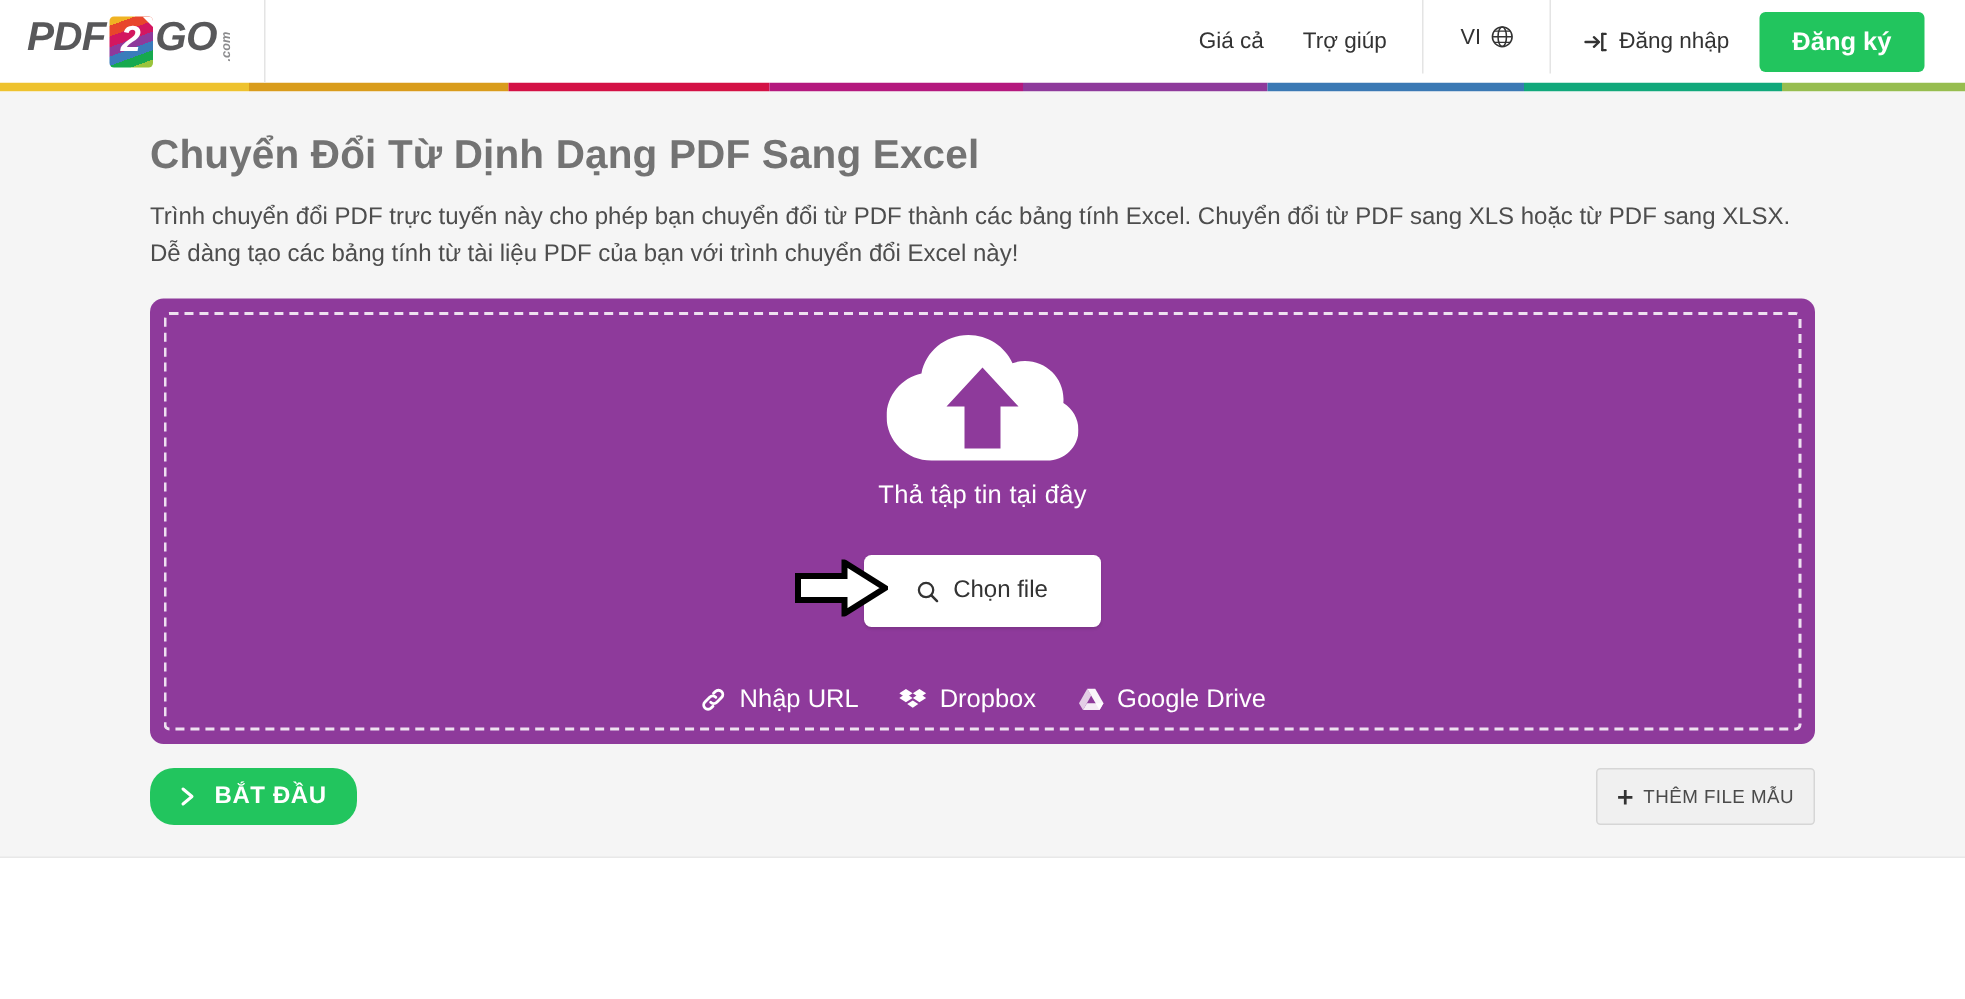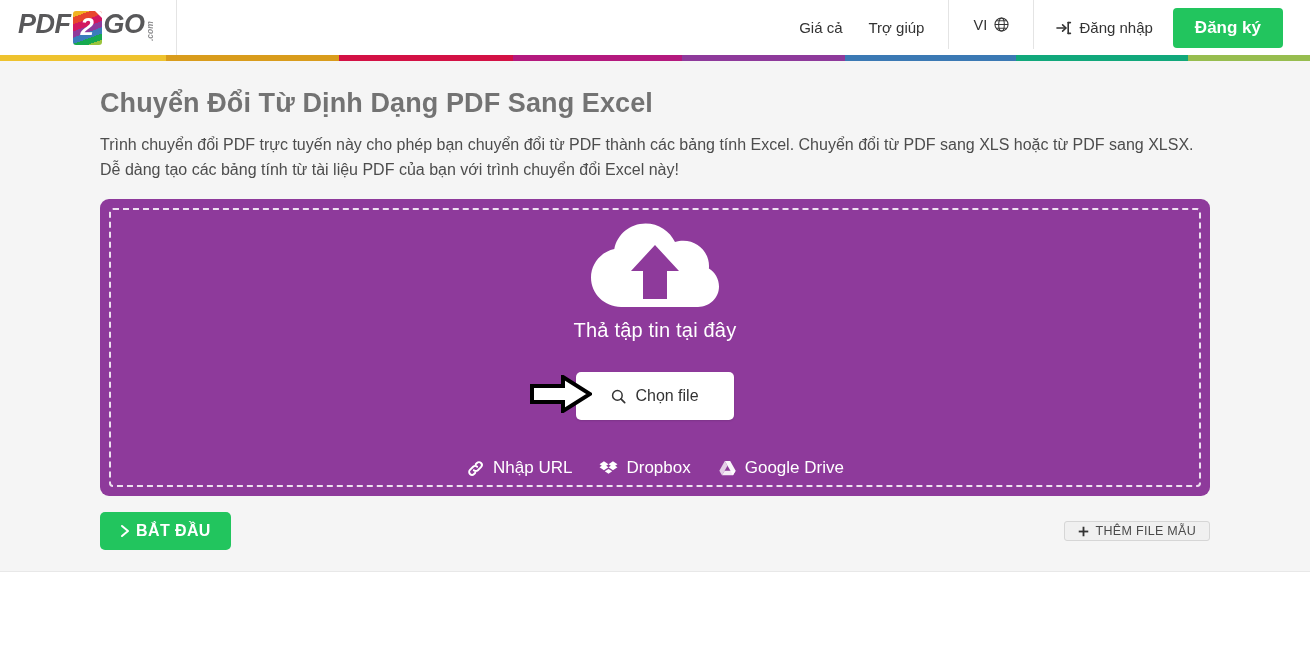--- a/index.html
+++ b/index.html
@@ -229,21 +229,21 @@
     border-radius: 4px;
     display: flex;
     flex-direction: column;
     align-items: center;
   }
   .cloud-icon {
     margin-top: 11px;
   }
   .drop-label {
     color: #ffffff;
-    font-size: 20px;
+    font-size: 17px;
     margin-top: 2px;
     letter-spacing: 0.2px;
   }
   .choose-row {
     position: relative;
     margin-top: 30px;
     display: flex;
     align-items: center;
     justify-content: center;
     width: 100%;
@@ -296,39 +296,39 @@
   
   .actions {
     display: flex;
     align-items: center;
     justify-content: space-between;
     margin-top: 16px;
   }
   .start-btn {
     background: #22c55e;
     border: none;
-    border-radius: 5px;
+    border-radius: 16px;
     height: 38px;
     padding: 0 20px;
     color: #ffffff;
     font-size: 16px;
     font-weight: bold;
     letter-spacing: 0.4px;
     display: flex;
     align-items: center;
-    gap: 5px;
+    gap: 12px;
     cursor: pointer;
     font-family: "Liberation Sans", sans-serif;
   }
   .chev-right { width: 11px; height: 14px; display: inline-block; }
   .sample-btn {
     background: #f0f0f0;
     border: 1px solid #d6d6d6;
     border-radius: 3px;
-    height: 20px;
+    height: 38px;
     padding: 0 13px;
     font-size: 12.5px;
     color: #4a4a4a;
     letter-spacing: 0.3px;
     display: flex;
     align-items: center;
     gap: 7px;
     cursor: pointer;
     font-family: "Liberation Sans", sans-serif;
   }

